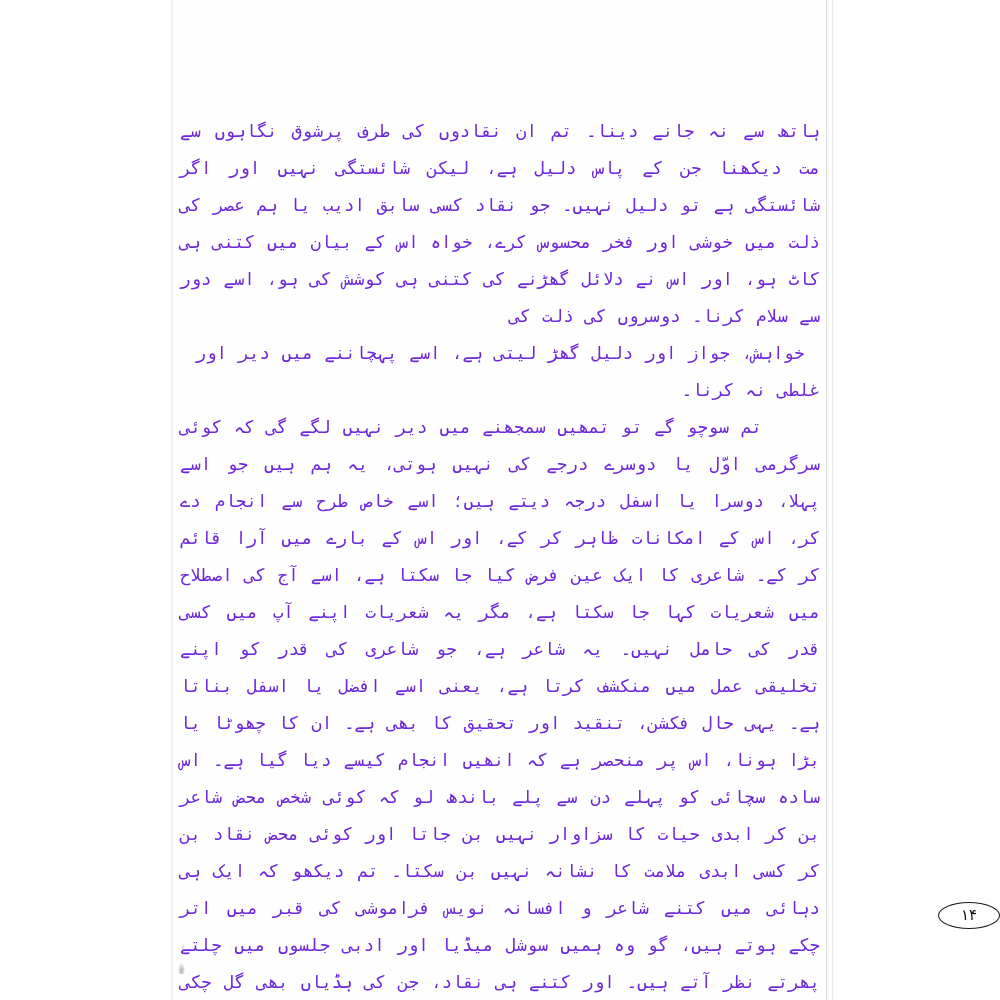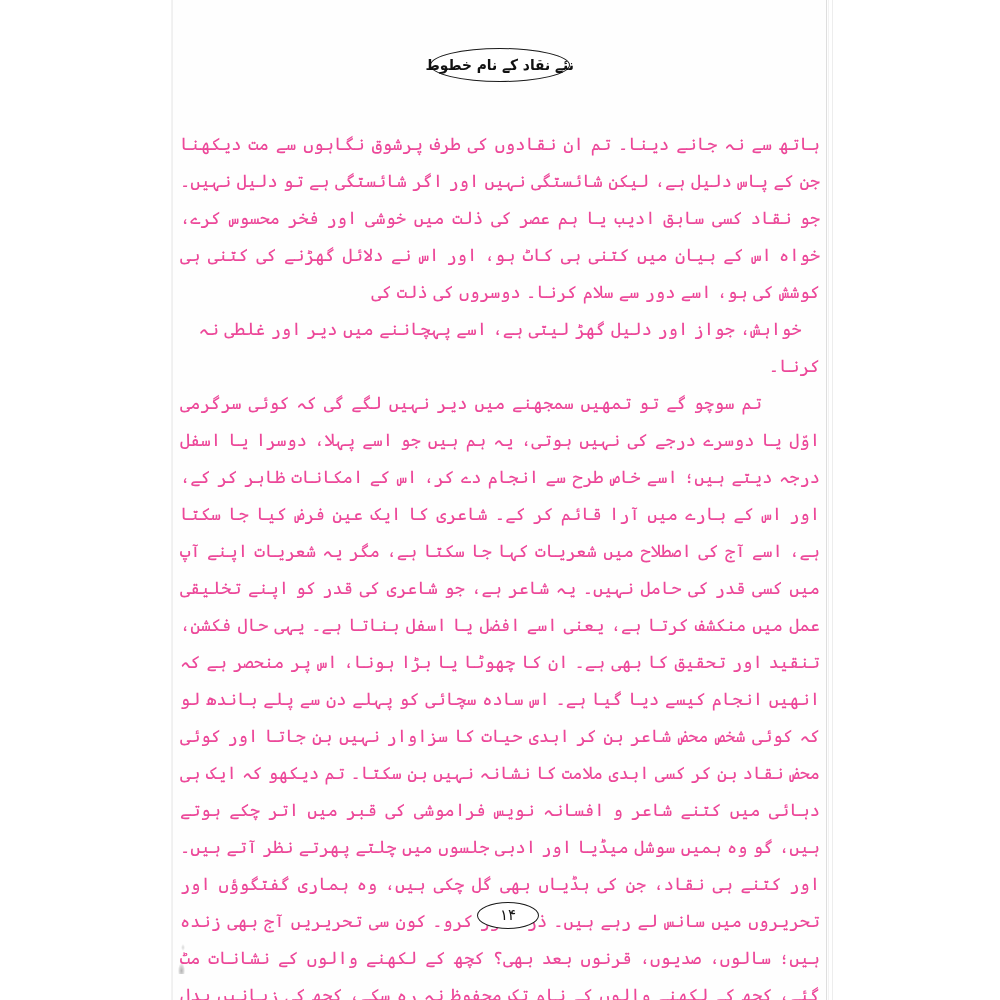--- a/index.html
+++ b/index.html
@@ -121,25 +121,25 @@
     position: absolute;
     right: 180px;
     top: 110px;
     width: 640px;
     direction: rtl;
     text-align: justify;
     text-align-last: justify;
   }
 
   .para {
-    margin: 16px 0 0 0;
-    font-family: Liberation Serif, serif;
+    margin: 4px 0 0 0;
+    font-family: Liberation Mono, monospace;
     font-size: 17.5px;
     line-height: 37px;
-    color: #ec4899;
+    color: #6d28d9;
     direction: rtl;
     text-align: justify;
     text-align-last: right;
     letter-spacing: -0.15px;
     word-spacing: 1px;
     hyphens: none;
   }
   .para.indent-first {
     text-indent: 58px;
   }
@@ -153,21 +153,21 @@
     text-align: center;
   }
 
   
   .page-number-wrap {
     position: absolute;
     left: 16px;
     right: 0;
     top: 902px;
     display: flex;
-    justify-content: center;
+    justify-content: flex-start;
   }
   .folio-oval {
     width: 62px;
     height: 27px;
   }
   .folio-text {
     font-family: "DejaVu Sans", sans-serif;
     font-size: 15px;
     color: #141414;
     line-height: 1;
@@ -179,25 +179,20 @@
 
 <div class="scan-canvas">
 
   <div class="page-sheet"></div>
   <div class="scan-edge-left"></div>
   <div class="scan-edge-right"></div>
   <div class="scan-edge-right-2"></div>
   <div class="scan-speck"></div>
   <div class="scan-speck-2"></div>
 
-  <div class="running-header">
-    <div class="oval-frame header-oval">
-      <span class="header-title">نئے نقاد کے نام خطوط</span>
-    </div>
-  </div>
 
   <div class="text-block">
 
     <p class="para">
       <span>ہاتھ سے نہ جانے دینا۔ تم ان نقادوں کی طرف پرشوق نگاہوں سے مت دیکھنا جن کے پاس دلیل ہے، لیکن شائستگی نہیں اور اگر شائستگی ہے تو دلیل نہیں۔ جو نقاد کسی سابق ادیب یا ہم عصر کی ذلت میں خوشی اور فخر محسوس کرے، خواہ اس کے بیان میں کتنی ہی کاٹ ہو، اور اس نے دلائل گھڑنے کی کتنی ہی کوشش کی ہو، اسے دور سے سلام کرنا۔ دوسروں کی ذلت کی</span>
       <span class="para-tail">خواہش، جواز اور دلیل گھڑ لیتی ہے، اسے پہچاننے میں دیر اور غلطی نہ کرنا۔</span>
     </p>
 
     <p class="para indent-first">
       <span>تم سوچو گے تو تمھیں سمجھنے میں دیر نہیں لگے گی کہ کوئی سرگرمی اوّل یا دوسرے درجے کی نہیں ہوتی، یہ ہم ہیں جو اسے پہلا، دوسرا یا اسفل درجہ دیتے ہیں؛ اسے خاص طرح سے انجام دے کر، اس کے امکانات ظاہر کر کے، اور اس کے بارے میں آرا قائم کر کے۔ شاعری کا ایک عین فرض کیا جا سکتا ہے، اسے آج کی اصطلاح میں شعریات کہا جا سکتا ہے، مگر یہ شعریات اپنے آپ میں کسی قدر کی حامل نہیں۔ یہ شاعر ہے، جو شاعری کی قدر کو اپنے تخلیقی عمل میں منکشف کرتا ہے، یعنی اسے افضل یا اسفل بناتا ہے۔ یہی حال فکشن، تنقید اور تحقیق کا بھی ہے۔ ان کا چھوٹا یا بڑا ہونا، اس پر منحصر ہے کہ انھیں انجام کیسے دیا گیا ہے۔ اس سادہ سچائی کو پہلے دن سے پلے باندھ لو کہ کوئی شخص محض شاعر بن کر ابدی حیات کا سزاوار نہیں بن جاتا اور کوئی محض نقاد بن کر کسی ابدی ملامت کا نشانہ نہیں بن سکتا۔ تم دیکھو کہ ایک ہی دہائی میں کتنے شاعر و افسانہ نویس فراموشی کی قبر میں اتر چکے ہوتے ہیں، گو وہ ہمیں سوشل میڈیا اور ادبی جلسوں میں چلتے پھرتے نظر آتے ہیں۔ اور کتنے ہی نقاد، جن کی ہڈیاں بھی گل چکی ہیں، وہ ہماری گفتگوؤں اور تحریروں میں سانس لے رہے ہیں۔ ذرا غور کرو۔ کون سی تحریریں آج بھی زندہ ہیں؛ سالوں، صدیوں، قرنوں بعد بھی؟ کچھ کے لکھنے والوں کے نشانات مٹ گئے، کچھ کے لکھنے والوں کے نام تک محفوظ نہ رہ سکے، کچھ کی زبانیں بدل کر کچھ سے کچھ ہو گئیں، مگر وہ ----- آج کی زبانوں میں منتقل ہو کر زندہ و جاوید ہیں (۱)۔ صرف وہی تحریریں، جو نئے زمانے سے ہم کلام ہونے کی صلاحیت رکھتی ہیں اور جو ہمیں نئے زمانے کی تاریکیوں کو بجھنے یا روشن کرنے میں مدد دیتی ہیں اور ہمارے افسردہ، بجھے دلوں کو ایک غنائی احساس سے شرابور کرتی ہیں۔ اس سے فرق نہیں پڑتا کہ وہ شاعری ہے، فکشن ہے، کوئی مذہبی صحیفہ ہے، تاریخ ہے، فلسفہ ہے یا ادبی تنقید۔ انسانوں میں اپنی نا کامیوں کی ذمہ داری دوسروں پر ڈالنے کی عادت، شاید ارتقا کے کسی مرحلے پر پیدا ہو گئی تھی۔ اب تک چلی آتی ہے۔ تنقید کی ملامت عام طور پر وہ نقاد کرتے ہیں جو اپنی تنقید کو زمانے کے سیل کے آگے پسپا ہوتے دیکھتے ہیں۔ تم خود اس کا تجربہ کر و گے کہ زمانے کے سیل کے سامنے کوئی شے نہیں ٹھہر سکتی۔ صرف نقاد کو نہیں، سب لکھنے</span>

